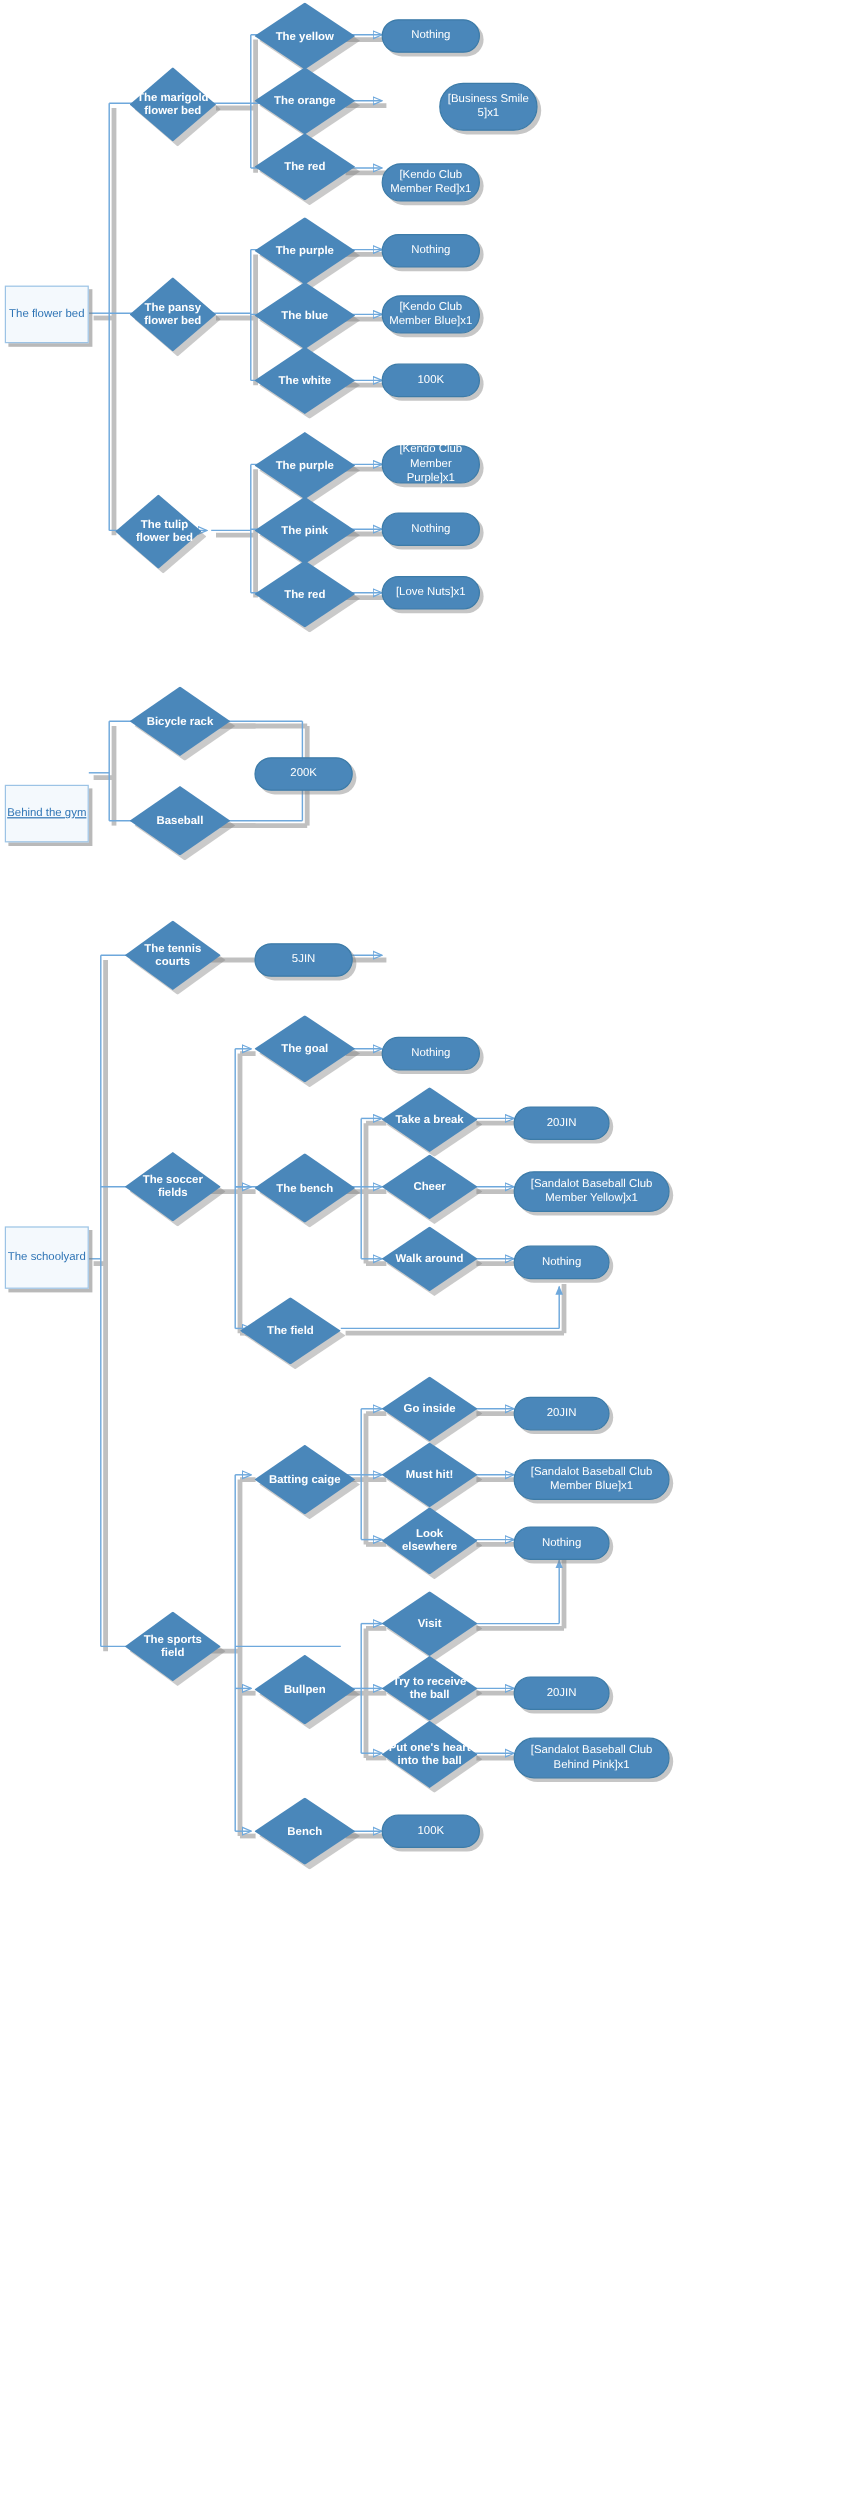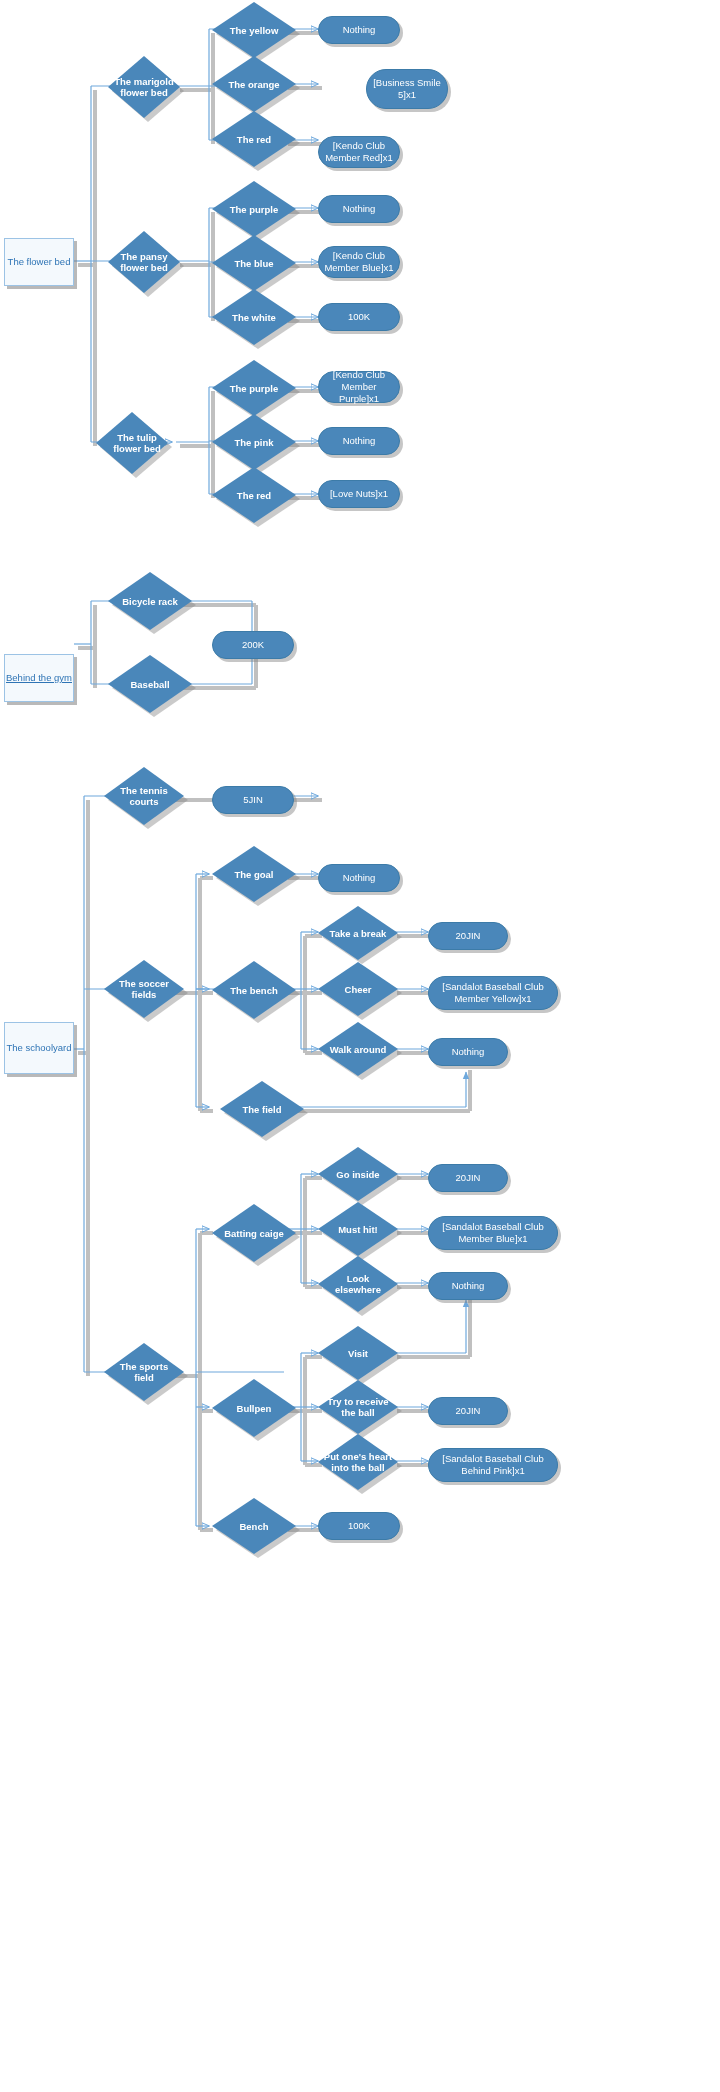--- a/index.html
+++ b/index.html
@@ -394,21 +394,21 @@
   <div class="node pill" style="left:428px;top:922px;width:80px;height:28px;">
     <span>20JIN</span>
     </div>
   <div class="node pill" style="left:428px;top:976px;width:130px;height:34px;">
     <span>[Sandalot Baseball Club Member Yellow]x1</span>
     </div>
   <div class="node pill" style="left:428px;top:1038px;width:80px;height:28px;">
     <span>Nothing</span>
     </div>
 
-  <div class="node dia" style="left:220px;top:1081px;width:84px;height:56px;">
+  <div class="node dia" style="left:200px;top:1081px;width:84px;height:56px;">
     <span class="shadow"></span>
     <span class="shp"></span>
     <span class="txt">The field</span>
   </div>
 
   <div class="node dia" style="left:212px;top:1204px;width:84px;height:58px;">
     <span class="shadow"></span>
     <span class="shp"></span>
     <span class="txt">Batting caige</span>
   </div>

